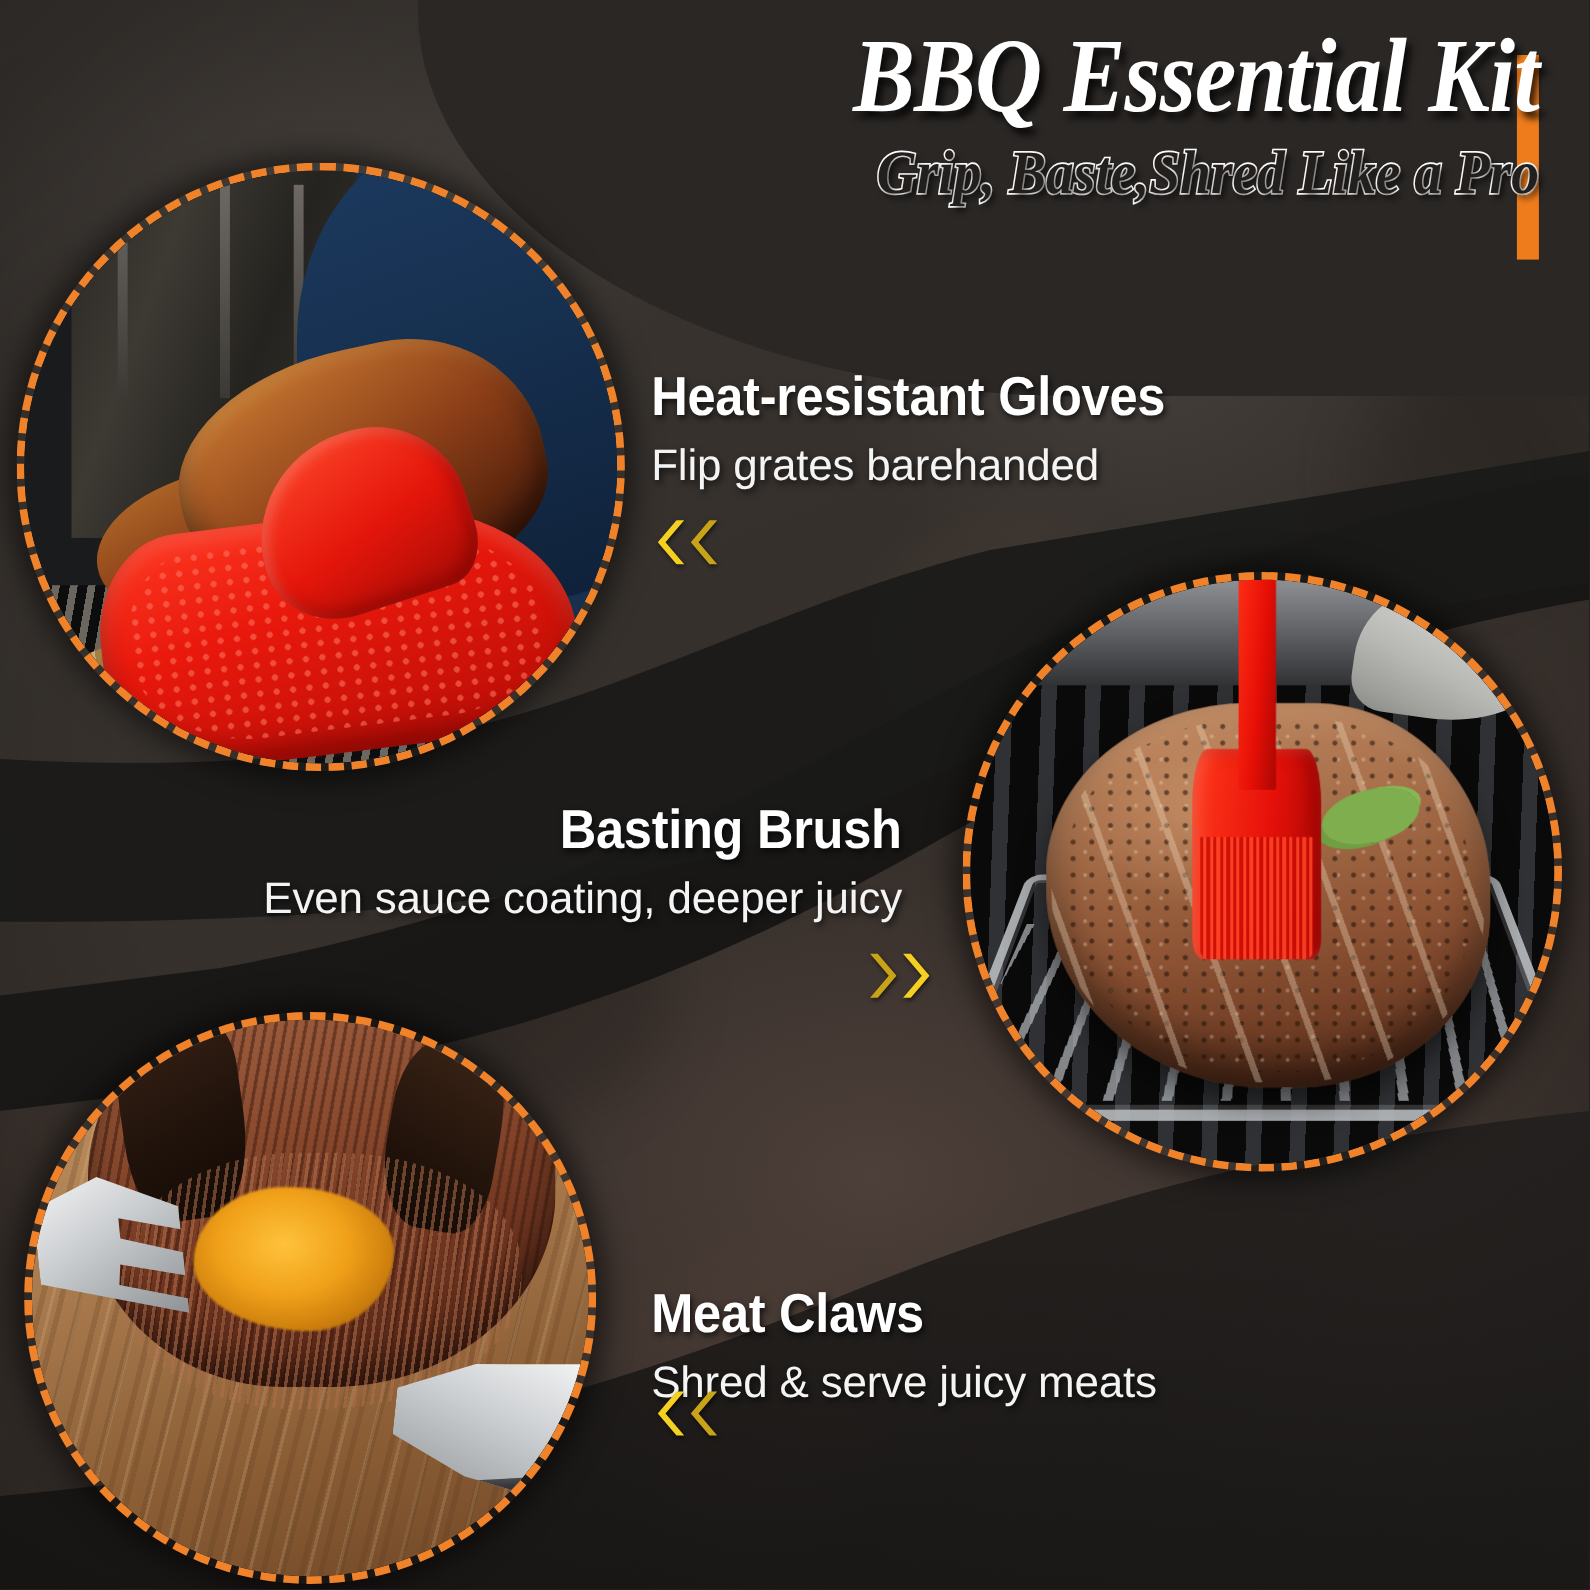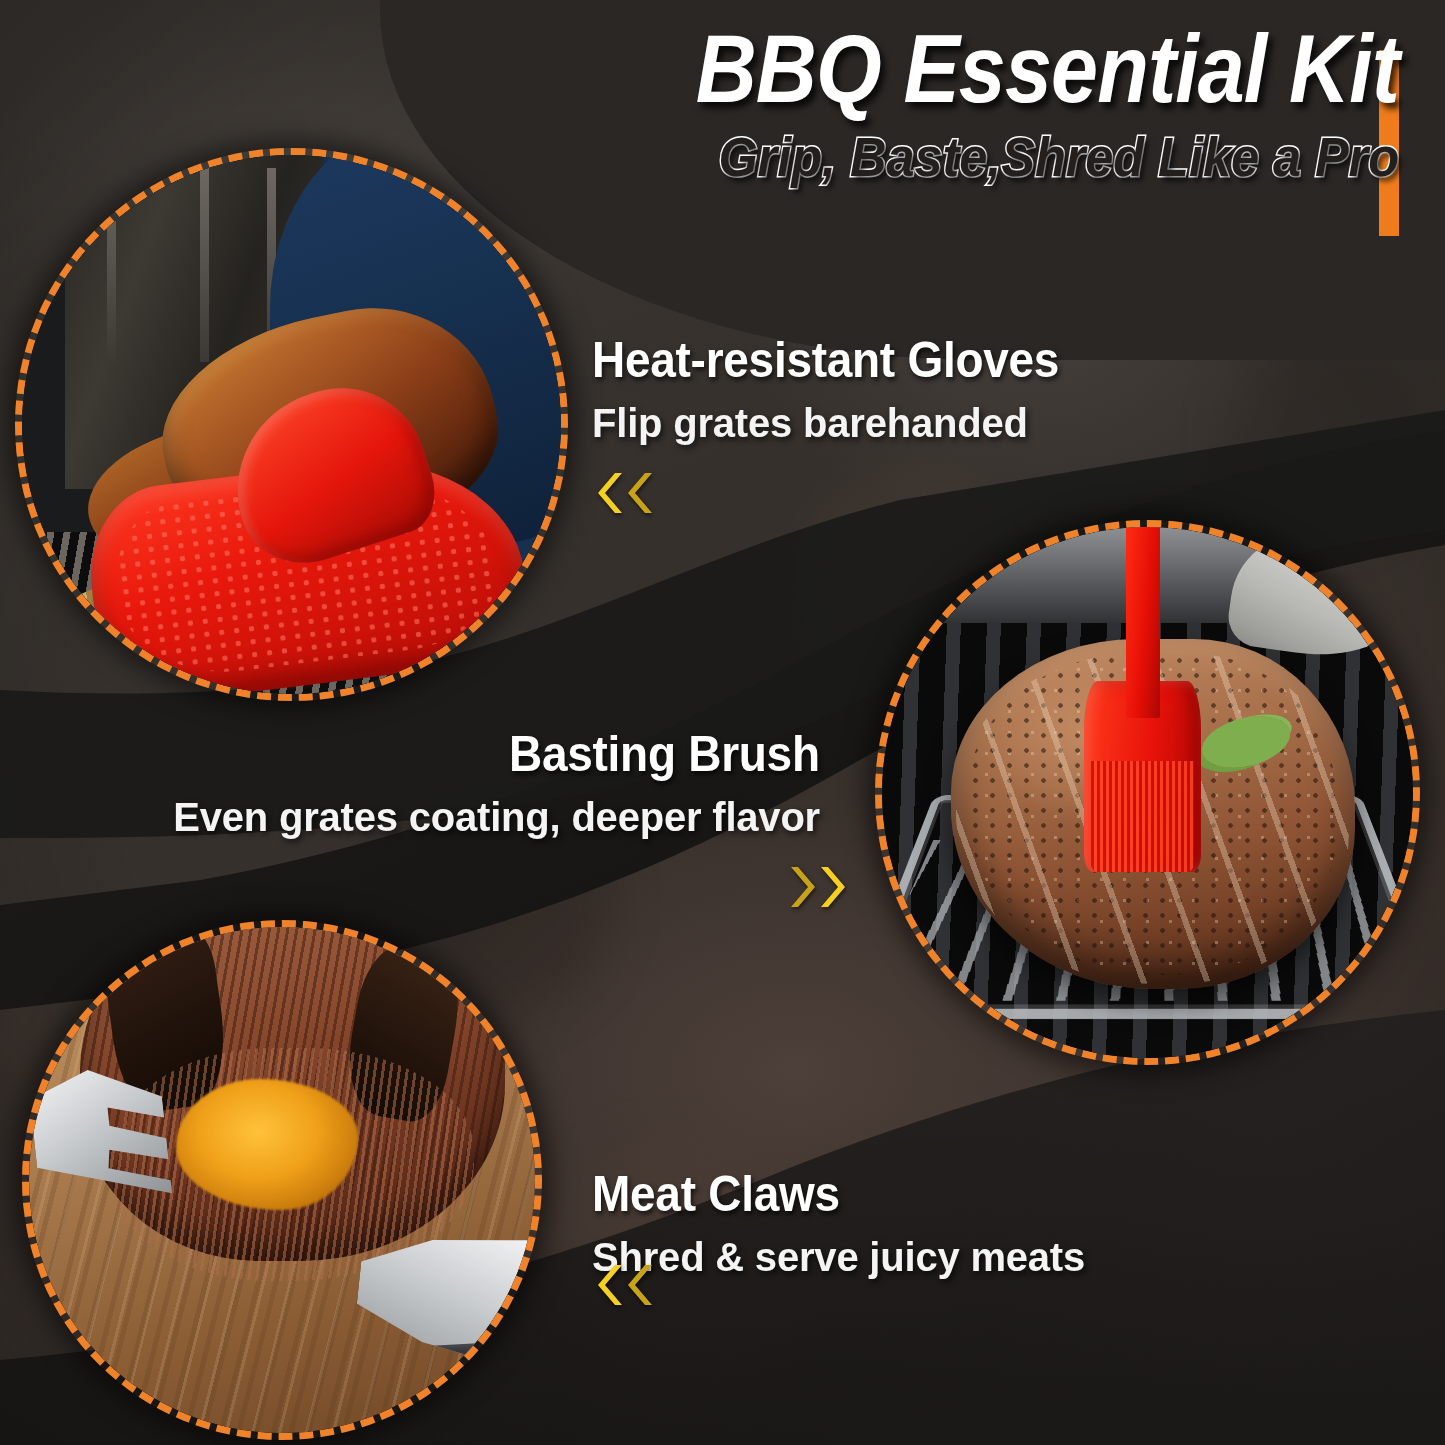--- a/index.html
+++ b/index.html
@@ -51,20 +51,21 @@
     width:1200px;height:700px;
     background:#2a2725;
     border-radius:50% 0 0 50%/50% 0 0 50%;
     box-shadow:0 0 0 0 rgba(0,0,0,0);
   }
   .header{
     position:absolute;
     right:46px;top:20px;
     width:880px;
     text-align:right;
+    font-family:Liberation Serif, serif;
   }
   .title{
     font-size:96px;
     font-weight:700;
     font-style:italic;
     color:#ffffff;
     letter-spacing:-1px;
     line-height:1.02;
     margin:0;
     transform:scaleX(.88);
@@ -356,21 +357,21 @@
     color:#ffffff;
     line-height:1.06;
     letter-spacing:-.3px;
     transform:scaleX(.92);
     text-shadow:2px 3px 6px rgba(0,0,0,.72);
     white-space:nowrap;
   }
   .feature .f-sub{
     margin:14px 0 0 0;
     font-size:40px;
-    font-weight:700;
+    font-weight:400;
     color:#f4f4f4;
     line-height:1.1;
     letter-spacing:-.2px;
     text-shadow:2px 3px 6px rgba(0,0,0,.7);
     white-space:nowrap;
   }
   .f-left .f-title,.f-left .f-sub{text-align:left;transform-origin:left center;}
   .f-right .f-title,.f-right .f-sub{text-align:right;transform-origin:right center;}
 
   #feature-gloves{left:592px;top:334px;}
@@ -485,21 +486,21 @@
     <svg width="26" height="42" viewBox="0 0 26 42" aria-hidden="true">
       <path d="M24 1 L7 21 L24 41 L17 41 L0 21 L17 1 Z" fill="#f5d020"></path>
     </svg>
     <svg width="26" height="42" viewBox="0 0 26 42" aria-hidden="true">
       <path d="M24 1 L7 21 L24 41 L17 41 L0 21 L17 1 Z" fill="#c9a317"></path>
     </svg>
   </div>
 
   <div class="feature f-right" id="feature-brush">
     <p class="f-title">Basting Brush</p>
-    <p class="f-sub">Even grates coating, deeper flavor</p>
+    <p class="f-sub">Even sauce coating, deeper juicy</p>
   </div>
   <div class="chev" id="chev-brush">
     <svg width="26" height="42" viewBox="0 0 26 42" aria-hidden="true">
       <path d="M2 1 L19 21 L2 41 L9 41 L26 21 L9 1 Z" fill="#c9a317"></path>
     </svg>
     <svg width="26" height="42" viewBox="0 0 26 42" aria-hidden="true">
       <path d="M2 1 L19 21 L2 41 L9 41 L26 21 L9 1 Z" fill="#f5d020"></path>
     </svg>
   </div>
 

